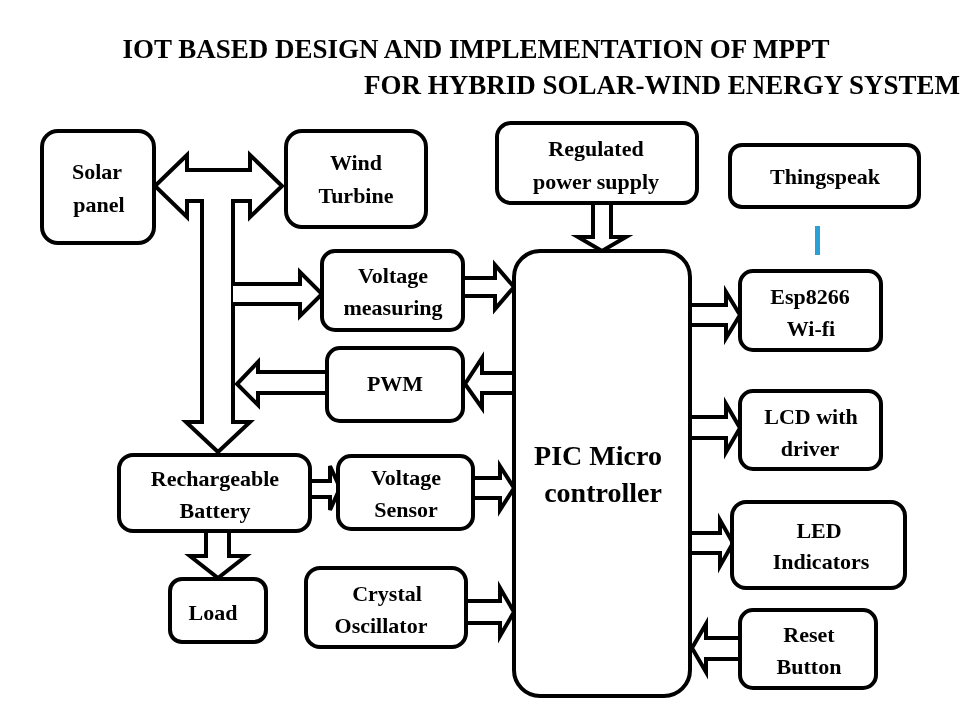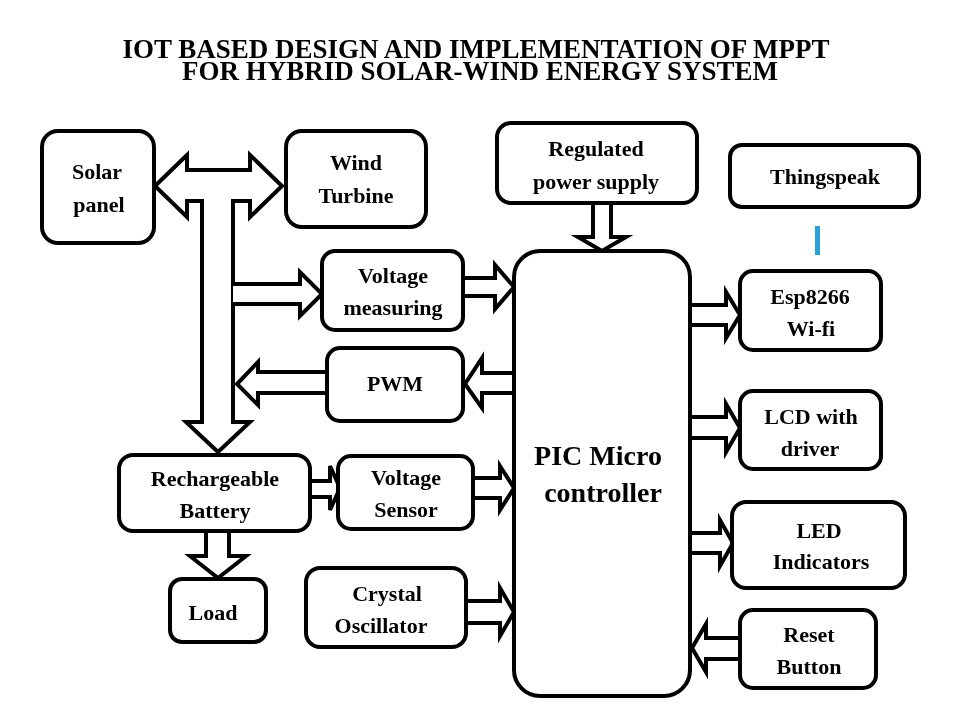--- a/index.html
+++ b/index.html
@@ -3,21 +3,21 @@
   <meta charset="utf-8">
   <style>
     html, body { margin: 0; padding: 0; background: #ffffff; }
     body { width: 960px; height: 720px; overflow: hidden; position: relative; font-family: "Liberation Serif", serif; }
     .title-line {
       position: absolute; left: 0; width: 960px; text-align: center;
       font-family: "Liberation Serif", serif; font-weight: bold; font-size: 27px;
       color: #000; letter-spacing: 0px; white-space: nowrap;
     }
     #t1 { top: 34px; left: -4px; }
-    #t2 { top: 56px; left: 0px; }
+    #t2 { top: 70px; left: 0px; text-align: right; }
     svg#diagram { position: absolute; left: 0; top: 0; }
     .box { fill: #fff; stroke: #000; stroke-width: 4; }
     .arrow { fill: #fff; stroke: #000; stroke-width: 4; stroke-linejoin: miter; }
     .label { font-family: "Liberation Serif", serif; font-weight: bold; font-size: 22px; fill: #000; text-anchor: middle; }
     .label-big { font-size: 28px; }
     .link-mark { fill: #2aa0d6; }
   </style>
 </head>
 <body>
 

